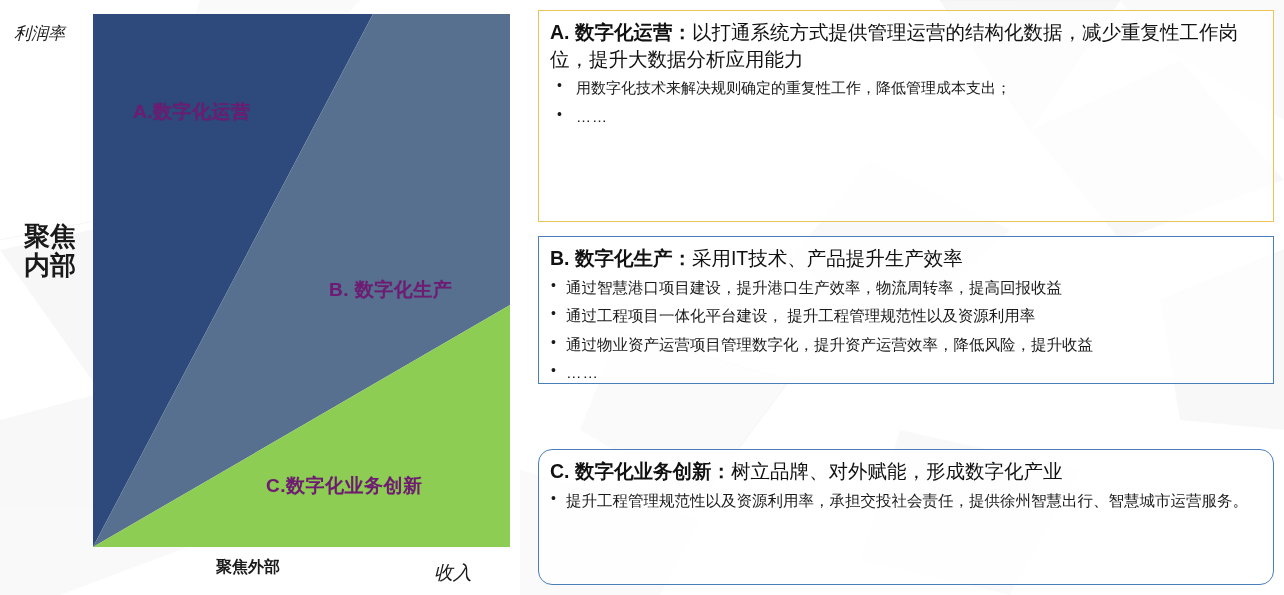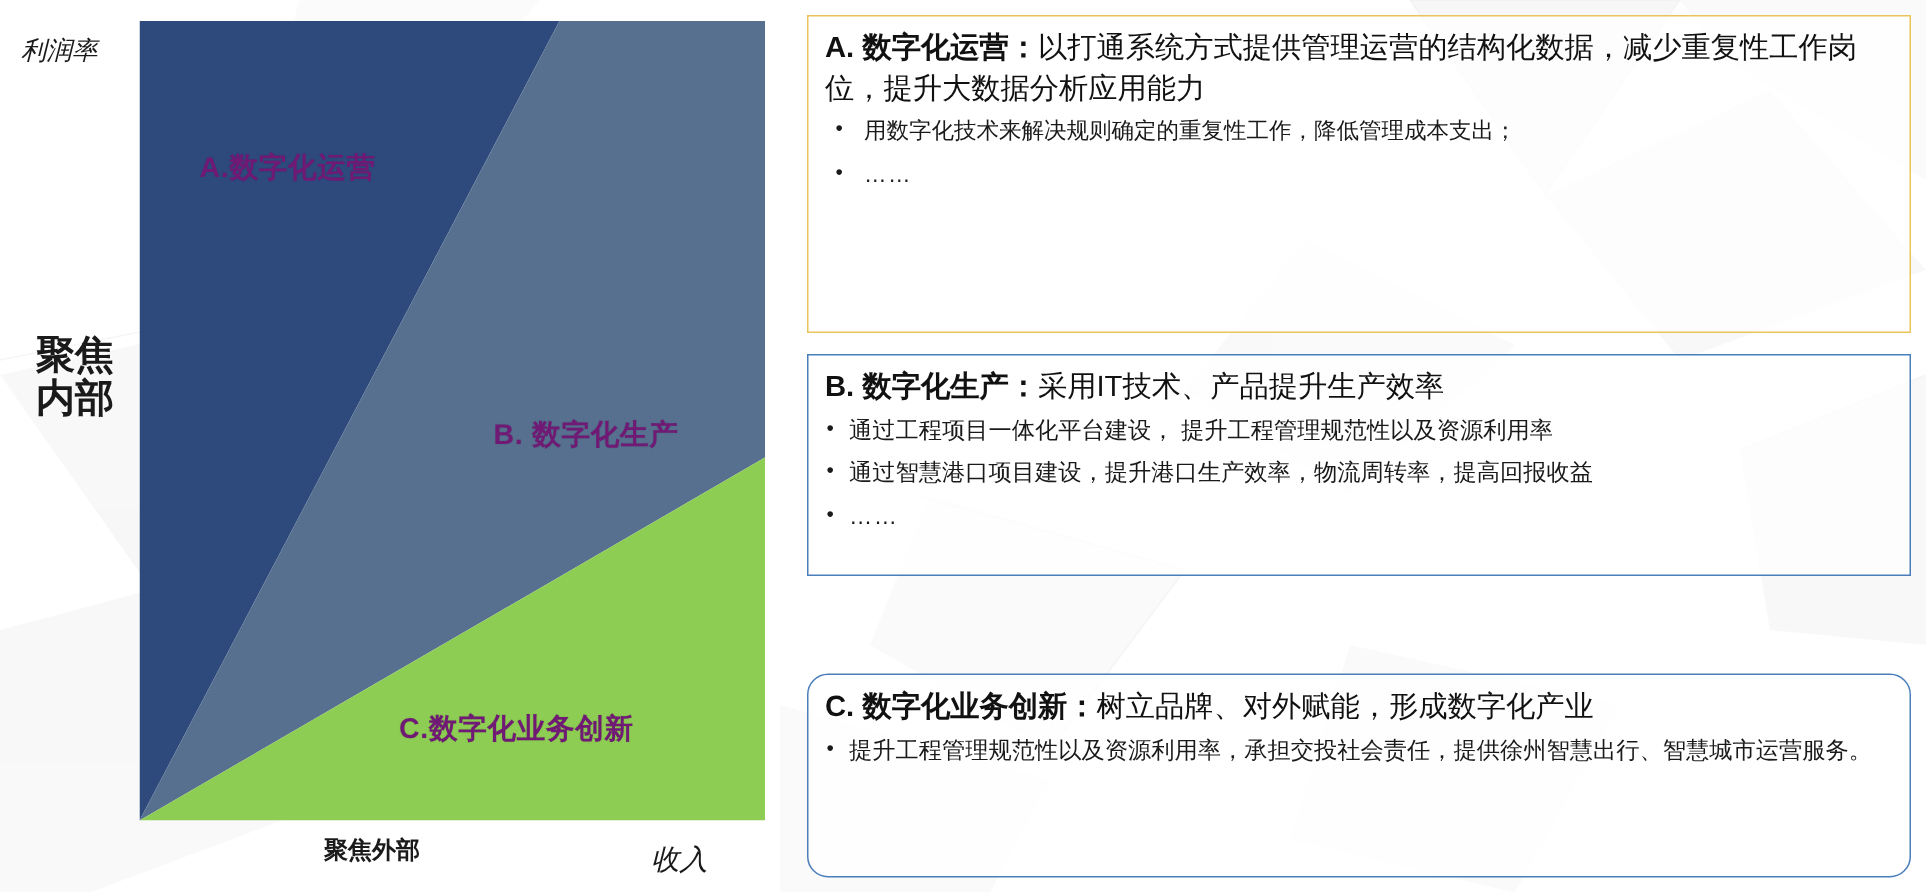--- a/index.html
+++ b/index.html
@@ -207,22 +207,23 @@
       <li>用数字化技术来解决规则确定的重复性工作，降低管理成本支出；</li>
       <li class="ellipsis-item">……</li>
     </ul>
   </div>
 
   <div id="card-b" class="card" style="border-color: rgb(74, 126, 187);">
     <p class="card-heading">
       <span class="lead">B. 数字化生产：</span><span class="rest">采用IT技术、产品提升生产效率</span>
     </p>
     <ul class="bullets">
+      <li>通过智慧港口项目建设，提升港口生产效率，物流周转率，提高回报收益</li>
       <li>通过工程项目一体化平台建设， 提升工程管理规范性以及资源利用率</li>
-      <li>通过智慧港口项目建设，提升港口生产效率，物流周转率，提高回报收益</li>
+      <li>通过物业资产运营项目管理数字化，提升资产运营效率，降低风险，提升收益</li>
       <li class="ellipsis-item">……</li>
     </ul>
   </div>
 
   <div id="card-c" class="card" style="border-color: rgb(74, 126, 187);">
     <p class="card-heading">
       <span class="lead">C. 数字化业务创新：</span><span class="rest">树立品牌、对外赋能，形成数字化产业</span>
     </p>
     <ul class="bullets">
       <li>提升工程管理规范性以及资源利用率，承担交投社会责任，提供徐州智慧出行、智慧城市运营服务。</li>

